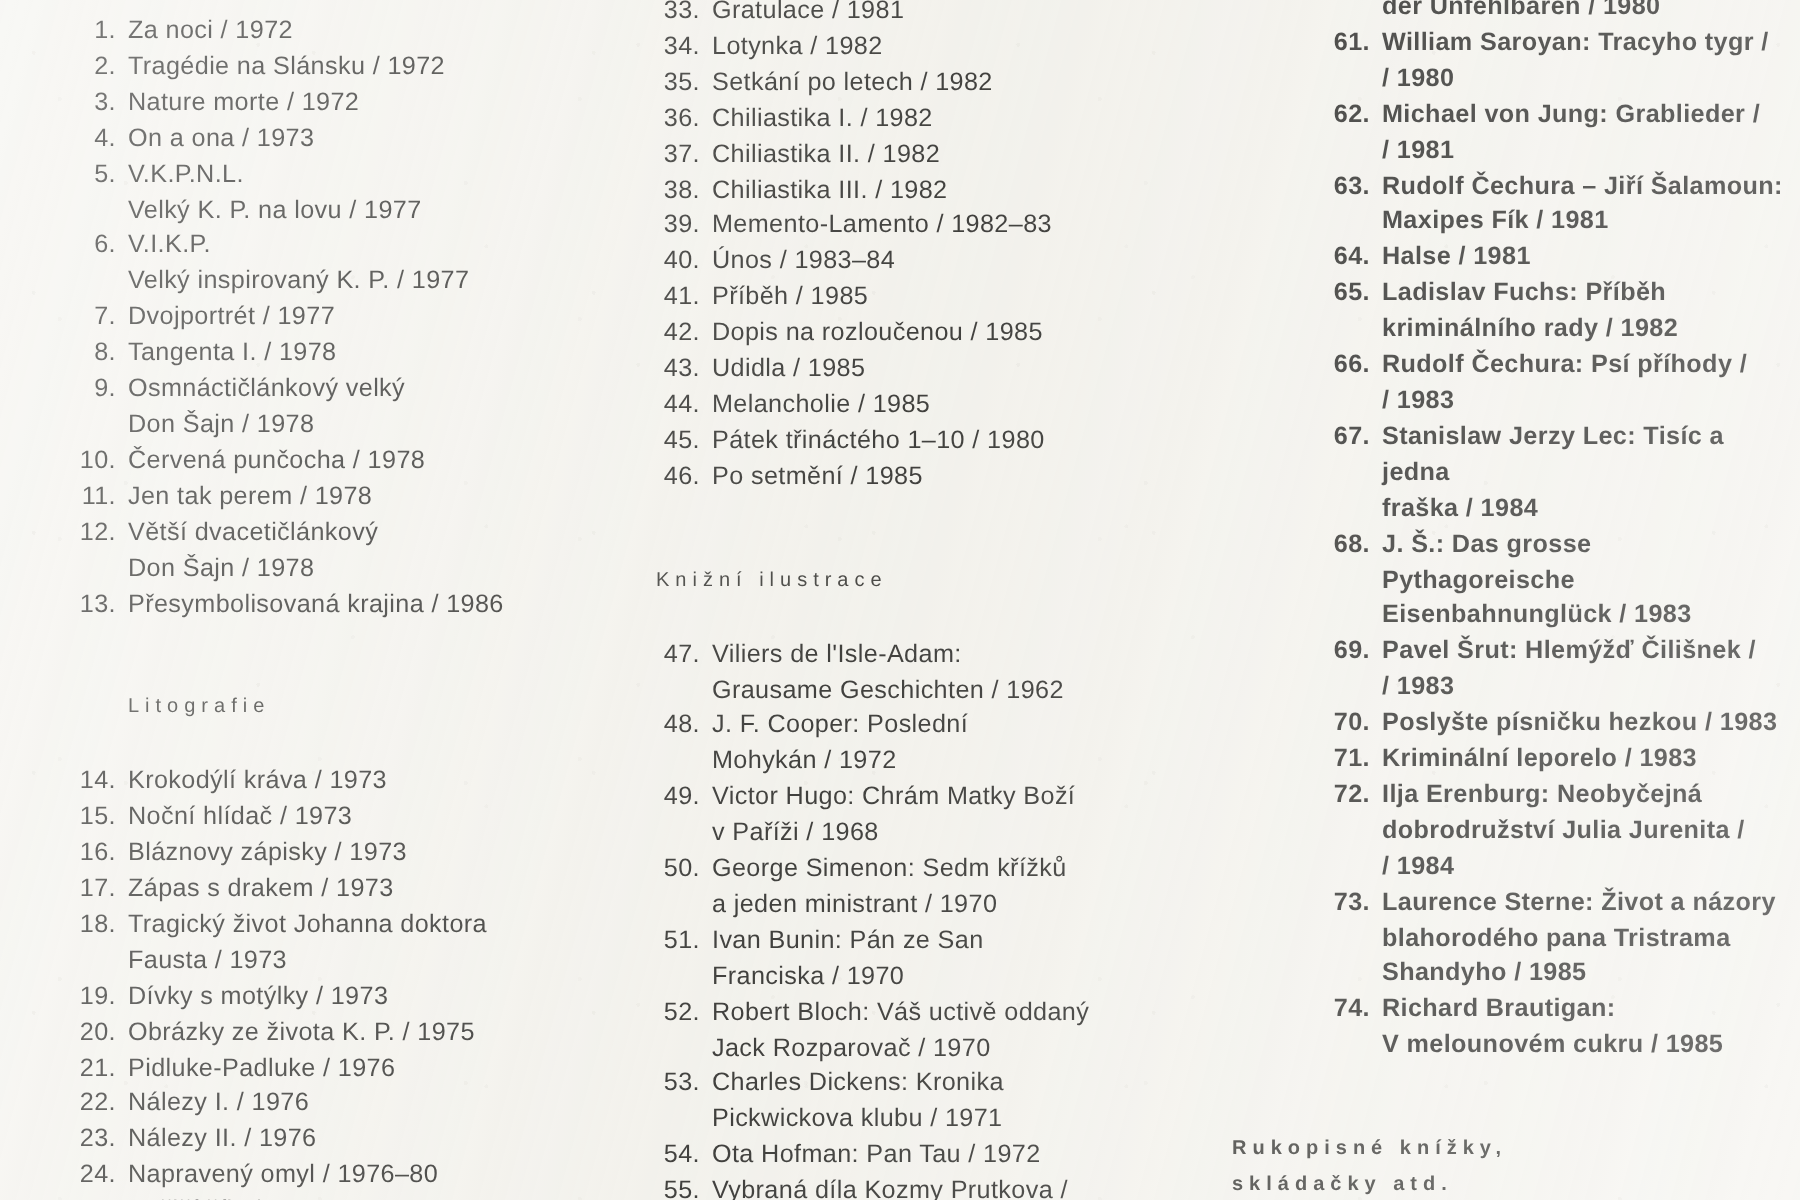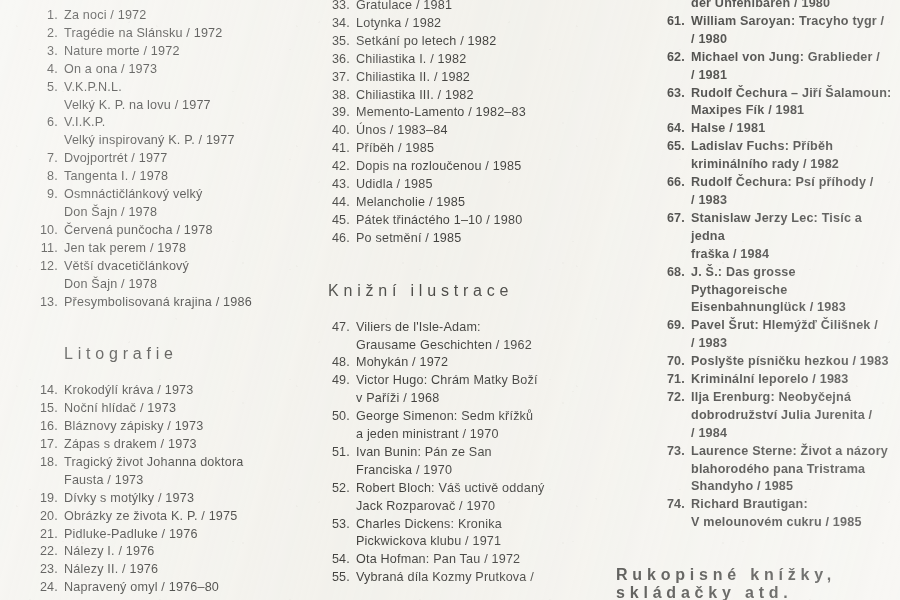--- a/index.html
+++ b/index.html
@@ -73,21 +73,21 @@
   .entry .body {
     flex: 1 1 auto;
     min-width: 0;
   }
   .entry .body .line { display: block; }
 
   
   .entry.continuation .num { visibility: hidden; }
 
   .section-heading {
-    font-size: 16px;
+    font-size: 10px;
     line-height: 17.9px;
     letter-spacing: 0.3em;
     color: #2a2a27;
     margin-top: 34px;
     margin-bottom: 19px;
     padding-left: 28px;
   }
   .col-2 .section-heading { padding-left: 0px; }
   .col-3 .section-heading { padding-left: 0px; }
   .section-heading .hline { display: block; }
@@ -350,20 +350,21 @@
         <div class="entry">
           <span class="num">47.</span>
           <span class="body">
             <span class="line">Viliers de l'Isle-Adam:</span>
             <span class="line">Grausame Geschichten / 1962</span>
           </span>
         </div>
         <div class="entry">
           <span class="num">48.</span>
           <span class="body">
+            <span class="line">J. F. Cooper: Poslední</span>
             <span class="line">Mohykán / 1972</span>
           </span>
         </div>
         <div class="entry">
           <span class="num">49.</span>
           <span class="body">
             <span class="line">Victor Hugo: Chrám Matky Boží</span>
             <span class="line">v Paříži / 1968</span>
           </span>
         </div>

